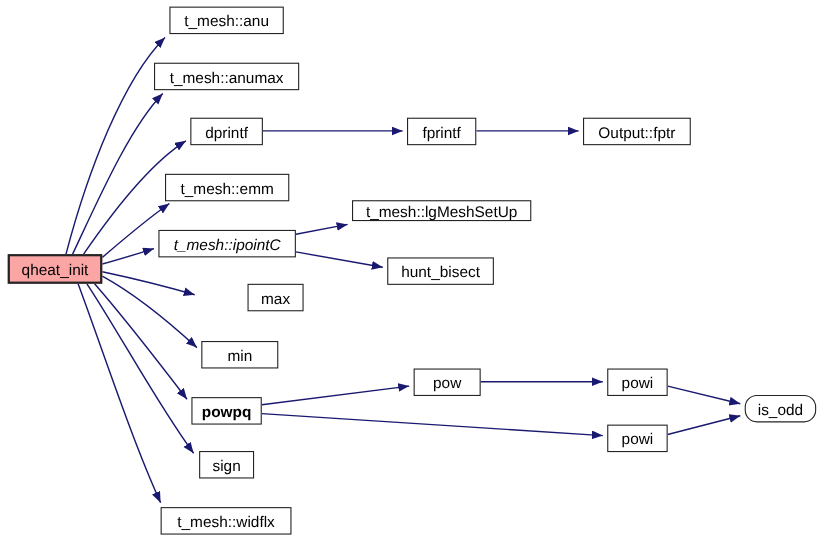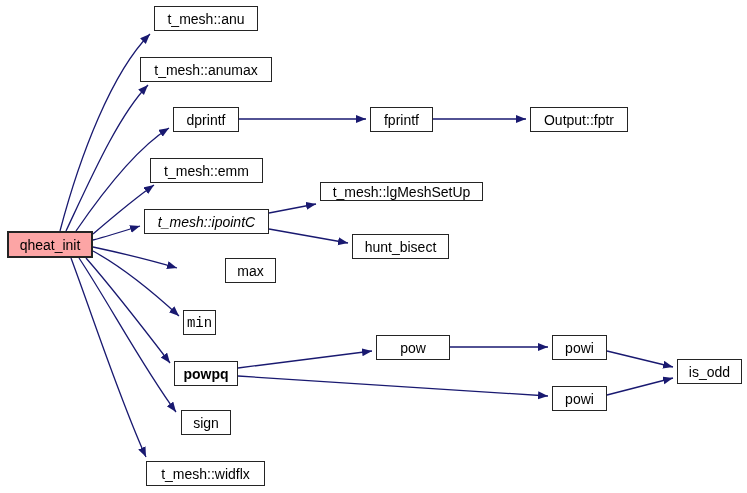--- a/index.html
+++ b/index.html
@@ -85,22 +85,22 @@
       <div class="node" style="left: 154px; top: 6px; width: 104px; height: 25px;">t_mesh::anu</div>
       <div class="node" style="left: 140px; top: 57px; width: 132px; height: 25px; text-align: center;">t_mesh::anumax</div>
       <div class="node" style="left: 173px; top: 107px; width: 66px; height: 25px;">dprintf</div>
       <div class="node" style="left: 370px; top: 107px; width: 63px; height: 25px;">fprintf</div>
       <div class="node" style="left: 530px; top: 107px; width: 98px; height: 25px;">Output::fptr</div>
       <div class="node" style="left: 150px; top: 158px; width: 113px; height: 25px;">t_mesh::emm</div>
       <div class="node" style="left: 144px; top: 209px; width: 125px; height: 25px; font-style: italic;">t_mesh::ipointC</div>
       <div class="node" style="left: 320px; top: 182px; width: 163px; height: 19px;">t_mesh::lgMeshSetUp</div>
       <div class="node" style="left: 352px; top: 234px; width: 97px; height: 25px;">hunt_bisect</div>
       <div class="node" style="left: 181px; top: 258px; width: 51px; height: 25px; margin-left: 44px;">max</div>
-      <div class="node" style="left: 183px; top: 310px; width: 33px; height: 25px; font-family: Liberation Mono, monospace;">min</div>
+      <div class="node" style="left: 183px; top: 310px; width: 70px; height: 25px;">min</div>
       <div class="node" style="left: 174px; top: 361px; width: 64px; height: 25px; font-weight: bold;">powpq</div>
-      <div class="node" style="left: 376px; top: 335px; width: 74px; height: 25px;">pow</div>
+      <div class="node" style="left: 376px; top: 335px; width: 61px; height: 25px;">pow</div>
       <div class="node" style="left: 552px; top: 335px; width: 55px; height: 25px;">powi</div>
       <div class="node" style="left: 552px; top: 386px; width: 55px; height: 25px;">powi</div>
-      <div class="node" style="left: 677px; top: 359px; width: 65px; height: 25px;">is_odd</div>
+      <div class="node" style="left: 677px; top: 359px; width: 65px; height: 25px; border-radius: 11px;">is_odd</div>
       <div class="node" style="left: 181px; top: 410px; width: 50px; height: 25px;">sign</div>
       <div class="node" style="left: 146px; top: 461px; width: 119px; height: 25px;">t_mesh::widflx</div>
     </div>
 </div>
 
 </body></html>

